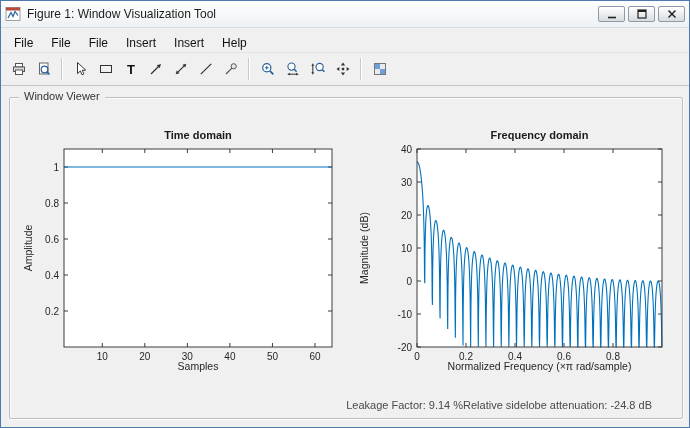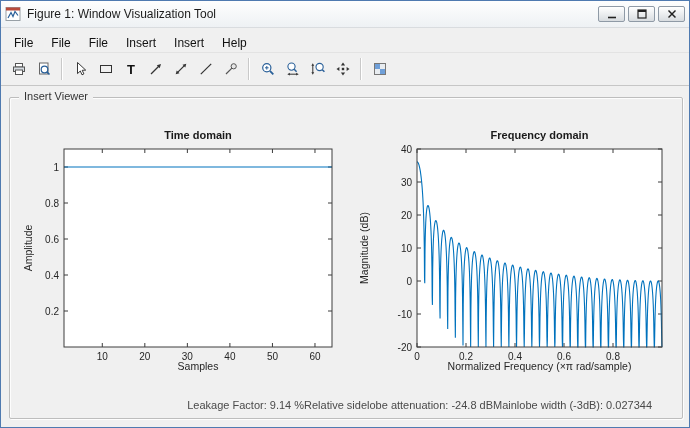--- a/index.html
+++ b/index.html
@@ -178,21 +178,21 @@
         <rect x="2.5" y="2.5" width="11" height="11" fill="#fff" stroke="#777"></rect>
         <rect x="3" y="3" width="5" height="5" fill="#6f9fd8"></rect>
         <rect x="8" y="8" width="5" height="5" fill="#6f9fd8"></rect>
         <rect x="8" y="3" width="5" height="5" fill="#e8ecf0"></rect>
         <rect x="3" y="8" width="5" height="5" fill="#e8ecf0"></rect>
       </svg>
     </button>
   </div>
 
   <div class="groupbox">
-    <span class="gb-label">Insert Viewer</span>
+    <span class="gb-label">Window Viewer</span>
 
     <div id="time-chart" class="chart"><svg width="332" height="264" viewBox="0 0 332 264">
           <rect x="44" y="37" width="268" height="198" fill="#ffffff"></rect>
           <line x1="82.28571428571428" y1="235" x2="82.28571428571428" y2="231" stroke="#3c3c3c"></line>
           <line x1="82.28571428571428" y1="37" x2="82.28571428571428" y2="41" stroke="#3c3c3c"></line>
           <text x="82.28571428571428" y="248" class="tl" text-anchor="middle">10</text>
           <line x1="124.82539682539682" y1="235" x2="124.82539682539682" y2="231" stroke="#3c3c3c"></line>
           <line x1="124.82539682539682" y1="37" x2="124.82539682539682" y2="41" stroke="#3c3c3c"></line>
           <text x="124.82539682539682" y="248" class="tl" text-anchor="middle">20</text>
           <line x1="167.36507936507934" y1="235" x2="167.36507936507934" y2="231" stroke="#3c3c3c"></line>
@@ -269,17 +269,16 @@
           <polyline points="61.00,49.79 61.12,49.80 61.36,49.90 61.60,50.08 61.84,50.36 62.08,50.73 62.31,51.20 62.55,51.76 62.79,52.42 63.03,53.19 63.27,54.07 63.51,55.05 63.75,56.15 63.99,57.37 64.23,58.72 64.47,60.20 64.70,61.83 64.94,63.62 65.18,65.58 65.42,67.73 65.66,70.08 65.90,72.67 66.14,75.54 66.38,78.71 66.62,82.26 66.86,86.25 67.10,90.81 67.33,96.11 67.57,102.42 67.81,110.21 68.05,120.47 68.29,135.64 68.53,166.81 68.77,171.29 69.01,139.51 69.25,125.65 69.49,117.00 69.72,110.90 69.96,106.35 70.20,102.85 70.44,100.13 70.68,98.00 70.92,96.37 71.16,95.16 71.40,94.31 71.64,93.78 71.88,93.55 72.11,93.59 72.35,93.91 72.59,94.50 72.83,95.34 73.07,96.46 73.31,97.86 73.55,99.56 73.79,101.59 74.03,103.98 74.27,106.78 74.50,110.08 74.74,113.97 74.98,118.63 75.22,124.33 75.46,131.52 75.70,141.15 75.94,155.60 76.18,185.24 76.42,192.88 76.66,159.31 76.90,144.78 77.13,135.63 77.37,129.09 77.61,124.14 77.85,120.27 78.09,117.19 78.33,114.74 78.57,112.78 78.81,111.26 79.05,110.11 79.29,109.29 79.52,108.79 79.76,108.57 80.00,108.64 80.24,108.97 80.48,109.58 80.72,110.46 80.96,111.63 81.20,113.11 81.44,114.92 81.68,117.10 81.91,119.70 82.15,122.79 82.39,126.49 82.63,130.94 82.87,136.43 83.11,143.39 83.35,152.76 83.59,166.83 83.83,195.33 84.07,206.49 84.30,171.28 84.54,156.35 84.78,146.94 85.02,140.21 85.26,135.09 85.50,131.06 85.74,127.83 85.98,125.23 86.22,123.14 86.46,121.49 86.70,120.21 86.93,119.28 87.17,118.65 87.41,118.32 87.65,118.27 87.89,118.49 88.13,118.99 88.37,119.77 88.61,120.83 88.85,122.21 89.09,123.91 89.32,125.99 89.56,128.48 89.80,131.47 90.04,135.06 90.28,139.40 90.52,144.76 90.76,151.59 91.00,160.78 91.24,174.56 91.48,202.06 91.71,216.91 91.95,179.97 92.19,164.70 92.43,155.11 92.67,148.24 92.91,143.01 93.15,138.88 93.39,135.57 93.63,132.88 93.87,130.72 94.10,128.99 94.34,127.64 94.58,126.63 94.82,125.93 95.06,125.53 95.30,125.41 95.54,125.57 95.78,126.00 96.02,126.71 96.26,127.72 96.50,129.03 96.73,130.67 96.97,132.68 97.21,135.11 97.45,138.03 97.69,141.54 97.93,145.81 98.17,151.09 98.41,157.81 98.65,166.86 98.89,180.38 99.12,206.98 99.36,225.68 99.60,186.85 99.84,171.25 100.08,161.50 100.32,154.53 100.56,149.21 100.80,145.01 101.04,141.63 101.28,138.89 101.51,136.67 101.75,134.89 101.99,133.49 102.23,132.43 102.47,131.69 102.71,131.24 102.95,131.07 103.19,131.19 103.43,131.57 103.67,132.24 103.90,133.20 104.14,134.46 104.38,136.06 104.62,138.02 104.86,140.40 105.10,143.27 105.34,146.73 105.58,150.94 105.82,156.15 106.06,162.79 106.30,171.71 106.53,184.99 106.77,210.76 107.01,233.49 107.25,192.58 107.49,176.65 107.73,166.75 107.97,159.69 108.21,154.30 108.45,150.04 108.69,146.61 108.92,143.83 109.16,141.56 109.40,139.74 109.64,138.30 109.88,137.20 110.12,136.43 110.36,135.94 110.60,135.74 110.84,135.82 111.08,136.17 111.31,136.81 111.55,137.73 111.79,138.96 112.03,140.52 112.27,142.45 112.51,144.79 112.75,147.62 112.99,151.04 113.23,155.20 113.47,160.34 113.70,166.90 113.94,175.71 114.18,188.77 114.42,213.77 114.66,235.00 114.90,197.50 115.14,181.25 115.38,171.21 115.62,164.05 115.86,158.60 116.10,154.30 116.33,150.82 116.57,148.00 116.81,145.70 117.05,143.84 117.29,142.37 117.53,141.25 117.77,140.44 118.01,139.93 118.25,139.70 118.49,139.75 118.72,140.07 118.96,140.68 119.20,141.57 119.44,142.77 119.68,144.31 119.92,146.20 120.16,148.51 120.40,151.31 120.64,154.69 120.88,158.80 121.11,163.90 121.35,170.39 121.59,179.08 121.83,191.94 122.07,216.22 122.31,235.00 122.55,201.83 122.79,185.25 123.03,175.07 123.27,167.83 123.50,162.32 123.74,157.97 123.98,154.46 124.22,151.60 124.46,149.27 124.70,147.38 124.94,145.88 125.18,144.73 125.42,143.90 125.66,143.37 125.90,143.11 126.13,143.14 126.37,143.44 126.61,144.02 126.85,144.89 127.09,146.07 127.33,147.58 127.57,149.45 127.81,151.73 128.05,154.50 128.29,157.84 128.52,161.92 128.76,166.96 129.00,173.38 129.24,181.98 129.48,194.63 129.72,218.23 129.96,235.00 130.20,205.71 130.44,188.79 130.68,178.47 130.91,171.15 131.15,165.58 131.39,161.19 131.63,157.64 131.87,154.75 132.11,152.39 132.35,150.48 132.59,148.96 132.83,147.79 133.07,146.93 133.30,146.38 133.54,146.11 133.78,146.11 134.02,146.39 134.26,146.95 134.50,147.80 134.74,148.96 134.98,150.44 135.22,152.29 135.46,154.55 135.70,157.29 135.93,160.60 136.17,164.64 136.41,169.64 136.65,176.00 136.89,184.49 137.13,196.95 137.37,219.91 137.61,235.00 137.85,209.24 138.09,191.96 138.32,181.50 138.56,174.10 138.80,168.48 139.04,164.04 139.28,160.46 139.52,157.54 139.76,155.16 140.00,153.23 140.24,151.69 140.48,150.49 140.71,149.62 140.95,149.04 141.19,148.75 141.43,148.74 141.67,149.00 141.91,149.55 142.15,150.38 142.39,151.51 142.63,152.98 142.87,154.80 143.10,157.04 143.34,159.75 143.58,163.03 143.82,167.04 144.06,171.99 144.30,178.29 144.54,186.69 144.78,198.97 145.02,221.33 145.26,235.00 145.50,212.47 145.73,194.83 145.97,184.23 146.21,176.75 146.45,171.08 146.69,166.60 146.93,162.99 147.17,160.04 147.41,157.63 147.65,155.68 147.89,154.12 148.12,152.91 148.36,152.01 148.60,151.42 148.84,151.11 149.08,151.08 149.32,151.33 149.56,151.86 149.80,152.67 150.04,153.79 150.28,155.23 150.51,157.04 150.75,159.25 150.99,161.94 151.23,165.20 151.47,169.17 151.71,174.08 151.95,180.32 152.19,188.63 152.43,200.73 152.67,222.51 152.90,235.00 153.14,215.46 153.38,197.45 153.62,186.70 153.86,179.15 154.10,173.42 154.34,168.90 154.58,165.26 154.82,162.29 155.06,159.86 155.30,157.88 155.53,156.30 155.77,155.07 156.01,154.16 156.25,153.56 156.49,153.23 156.73,153.19 156.97,153.42 157.21,153.93 157.45,154.73 157.69,155.83 157.92,157.25 158.16,159.04 158.40,161.24 158.64,163.90 158.88,167.13 159.12,171.07 159.36,175.94 159.60,182.12 159.84,190.34 160.08,202.27 160.31,223.51 160.55,235.00 160.79,218.26 161.03,199.85 161.27,188.96 161.51,181.32 161.75,175.54 161.99,170.99 162.23,167.32 162.47,164.32 162.70,161.87 162.94,159.87 163.18,158.28 163.42,157.03 163.66,156.10 163.90,155.48 164.14,155.14 164.38,155.08 164.62,155.30 164.86,155.79 165.10,156.58 165.33,157.66 165.57,159.07 165.81,160.84 166.05,163.02 166.29,165.66 166.53,168.86 166.77,172.77 167.01,177.60 167.25,183.73 167.49,191.86 167.72,203.62 167.96,224.35 168.20,235.00 168.44,220.88 168.68,202.07 168.92,191.03 169.16,183.31 169.40,177.48 169.64,172.89 169.88,169.18 170.11,166.16 170.35,163.69 170.59,161.68 170.83,160.06 171.07,158.80 171.31,157.86 171.55,157.22 171.79,156.87 172.03,156.79 172.27,157.00 172.50,157.48 172.74,158.25 172.98,159.32 173.22,160.71 173.46,162.46 173.70,164.62 173.94,167.24 174.18,170.42 174.42,174.30 174.66,179.09 174.90,185.17 175.13,193.22 175.37,204.81 175.61,225.05 175.85,235.00 176.09,223.36 176.33,204.12 176.57,192.93 176.81,185.13 177.05,179.25 177.29,174.62 177.52,170.89 177.76,167.84 178.00,165.35 178.24,163.32 178.48,161.68 178.72,160.41 178.96,159.45 179.20,158.80 179.44,158.43 179.68,158.35 179.91,158.53 180.15,159.00 180.39,159.76 180.63,160.81 180.87,162.19 181.11,163.93 181.35,166.07 181.59,168.67 181.83,171.82 182.07,175.67 182.30,180.43 182.54,186.45 182.78,194.41 183.02,205.85 183.26,225.62 183.50,235.00 183.74,225.71 183.98,206.03 184.22,194.68 184.46,186.80 184.70,180.87 184.93,176.20 185.17,172.44 185.41,169.37 185.65,166.86 185.89,164.81 186.13,163.16 186.37,161.87 186.61,160.90 186.85,160.23 187.09,159.85 187.32,159.75 187.56,159.93 187.80,160.38 188.04,161.12 188.28,162.16 188.52,163.53 188.76,165.25 189.00,167.37 189.24,169.95 189.48,173.08 189.71,176.90 189.95,181.62 190.19,187.59 190.43,195.48 190.67,206.76 190.91,226.09 191.15,235.00 191.39,227.95 191.63,207.80 191.87,196.30 192.10,188.34 192.34,182.35 192.58,177.65 192.82,173.86 193.06,170.76 193.30,168.23 193.54,166.16 193.78,164.50 194.02,163.19 194.26,162.21 194.50,161.53 194.73,161.14 194.97,161.03 195.21,161.19 195.45,161.63 195.69,162.36 195.93,163.39 196.17,164.74 196.41,166.44 196.65,168.55 196.89,171.11 197.12,174.22 197.36,178.01 197.60,182.69 197.84,188.61 198.08,196.42 198.32,207.55 198.56,226.45 198.80,235.00 199.04,230.10 199.28,209.46 199.51,197.79 199.75,189.75 199.99,183.71 200.23,178.97 200.47,175.15 200.71,172.04 200.95,169.48 201.19,167.40 201.43,165.72 201.67,164.40 201.90,163.40 202.14,162.71 202.38,162.31 202.62,162.18 202.86,162.33 203.10,162.76 203.34,163.48 203.58,164.49 203.82,165.83 204.06,167.52 204.30,169.60 204.53,172.15 204.77,175.23 205.01,179.00 205.25,183.65 205.49,189.51 205.73,197.24 205.97,208.23 206.21,226.73 206.45,235.00 206.69,232.16 206.92,211.01 207.16,199.18 207.40,191.05 207.64,184.96 207.88,180.18 208.12,176.33 208.36,173.20 208.60,170.62 208.84,168.52 209.08,166.83 209.31,165.49 209.55,164.48 209.79,163.78 210.03,163.36 210.27,163.23 210.51,163.36 210.75,163.78 210.99,164.48 211.23,165.49 211.47,166.81 211.70,168.48 211.94,170.55 212.18,173.08 212.42,176.14 212.66,179.88 212.90,184.49 213.14,190.31 213.38,197.96 213.62,208.81 213.86,226.91 214.10,235.00 214.33,234.15 214.57,212.46 214.81,200.46 215.05,192.25 215.29,186.10 215.53,181.29 215.77,177.41 216.01,174.25 216.25,171.66 216.49,169.54 216.72,167.83 216.96,166.48 217.20,165.46 217.44,164.74 217.68,164.32 217.92,164.17 218.16,164.29 218.40,164.70 218.64,165.39 218.88,166.38 219.11,167.69 219.35,169.35 219.59,171.40 219.83,173.91 220.07,176.95 220.31,180.66 220.55,185.24 220.79,191.01 221.03,198.59 221.27,209.29 221.50,227.03 221.74,235.00 221.98,235.00 222.22,213.83 222.46,201.65 222.70,193.35 222.94,187.15 223.18,182.29 223.42,178.39 223.66,175.21 223.90,172.60 224.13,170.46 224.37,168.74 224.61,167.38 224.85,166.34 225.09,165.61 225.33,165.17 225.57,165.01 225.81,165.13 226.05,165.52 226.29,166.20 226.52,167.18 226.76,168.47 227.00,170.12 227.24,172.15 227.48,174.64 227.72,177.66 227.96,181.35 228.20,185.89 228.44,191.62 228.68,199.12 228.91,209.69 229.15,227.07 229.39,235.00 229.63,235.00 229.87,215.10 230.11,202.74 230.35,194.35 230.59,188.10 230.83,183.21 231.07,179.28 231.30,176.07 231.54,173.44 231.78,171.29 232.02,169.55 232.26,168.18 232.50,167.13 232.74,166.39 232.98,165.94 233.22,165.76 233.46,165.87 233.70,166.25 233.93,166.92 234.17,167.88 234.41,169.17 234.65,170.80 234.89,172.82 235.13,175.29 235.37,178.29 235.61,181.95 235.85,186.46 236.09,192.13 236.32,199.57 236.56,210.00 236.80,227.04 237.04,235.00 237.28,235.00 237.52,216.30 237.76,203.76 238.00,195.28 238.24,188.97 238.48,184.04 238.71,180.08 238.95,176.85 239.19,174.20 239.43,172.04 239.67,170.28 239.91,168.89 240.15,167.83 240.39,167.08 240.63,166.62 240.87,166.43 241.10,166.52 241.34,166.90 241.58,167.55 241.82,168.50 242.06,169.77 242.30,171.39 242.54,173.40 242.78,175.85 243.02,178.83 243.26,182.46 243.50,186.94 243.73,192.57 243.97,199.93 244.21,210.23 244.45,226.94 244.69,235.00 244.93,235.00 245.17,217.42 245.41,204.69 245.65,196.12 245.89,189.75 246.12,184.79 246.36,180.80 246.60,177.55 246.84,174.88 247.08,172.70 247.32,170.93 247.56,169.52 247.80,168.45 248.04,167.69 248.28,167.21 248.51,167.02 248.75,167.10 248.99,167.46 249.23,168.10 249.47,169.04 249.71,170.30 249.95,171.90 250.19,173.89 250.43,176.33 250.67,179.29 250.90,182.89 251.14,187.34 251.38,192.93 251.62,200.22 251.86,210.39 252.10,226.78 252.34,235.00 252.58,235.00 252.82,218.47 253.06,205.54 253.30,196.88 253.53,190.46 253.77,185.46 254.01,181.44 254.25,178.16 254.49,175.48 254.73,173.28 254.97,171.49 255.21,170.08 255.45,168.99 255.69,168.22 255.92,167.73 256.16,167.52 256.40,167.59 256.64,167.94 256.88,168.57 257.12,169.50 257.36,170.75 257.60,172.34 257.84,174.31 258.08,176.73 258.31,179.67 258.55,183.25 258.79,187.66 259.03,193.20 259.27,200.43 259.51,210.48 259.75,226.56 259.99,235.00 260.23,235.00 260.47,219.45 260.70,206.33 260.94,197.57 261.18,191.09 261.42,186.05 261.66,182.00 261.90,178.70 262.14,176.00 262.38,173.78 262.62,171.98 262.86,170.55 263.10,169.46 263.33,168.67 263.57,168.17 263.81,167.95 264.05,168.01 264.29,168.35 264.53,168.97 264.77,169.89 265.01,171.12 265.25,172.69 265.49,174.65 265.72,177.05 265.96,179.97 266.20,183.53 266.44,187.91 266.68,193.41 266.92,200.56 267.16,210.50 267.40,226.28 267.64,235.00 267.88,235.00 268.11,220.37 268.35,207.04 268.59,198.18 268.83,191.65 269.07,186.56 269.31,182.49 269.55,179.17 269.79,176.44 270.03,174.21 270.27,172.40 270.50,170.96 270.74,169.85 270.98,169.05 271.22,168.54 271.46,168.31 271.70,168.36 271.94,168.68 272.18,169.29 272.42,170.20 272.66,171.42 272.90,172.98 273.13,174.92 273.37,177.31 273.61,180.21 273.85,183.74 274.09,188.09 274.33,193.54 274.57,200.63 274.81,210.44 275.05,225.95 275.29,235.00 275.52,235.00 275.76,221.22 276.00,207.68 276.24,198.72 276.48,192.13 276.72,187.01 276.96,182.90 277.20,179.56 277.44,176.82 277.68,174.57 277.91,172.74 278.15,171.28 278.39,170.16 278.63,169.35 278.87,168.83 279.11,168.59 279.35,168.63 279.59,168.95 279.83,169.54 280.07,170.44 280.30,171.64 280.54,173.19 280.78,175.12 281.02,177.49 281.26,180.37 281.50,183.88 281.74,188.19 281.98,193.60 282.22,200.63 282.46,210.33 282.70,225.55 282.93,235.00 283.17,235.00 283.41,222.01 283.65,208.25 283.89,199.20 284.13,192.55 284.37,187.38 284.61,183.25 284.85,179.88 285.09,177.12 285.32,174.85 285.56,173.01 285.80,171.54 286.04,170.41 286.28,169.59 286.52,169.06 286.76,168.81 287.00,168.83 287.24,169.14 287.48,169.72 287.71,170.61 287.95,171.80 288.19,173.34 288.43,175.25 288.67,177.60 288.91,180.46 289.15,183.94 289.39,188.23 289.63,193.60 289.87,200.56 290.10,210.14 290.34,225.10 290.58,235.00 290.82,235.00 291.06,222.74 291.30,208.76 291.54,199.60 291.78,192.89 292.02,187.69 292.26,183.53 292.50,180.13 292.73,177.35 292.97,175.07 293.21,173.21 293.45,171.73 293.69,170.59 293.93,169.75 294.17,169.21 294.41,168.95 294.65,168.97 294.89,169.26 295.12,169.83 295.36,170.70 295.60,171.89 295.84,173.41 296.08,175.31 296.32,177.64 296.56,180.48 296.80,183.94 297.04,188.20 297.28,193.52 297.51,200.42 297.75,209.89 297.99,224.60 298.23,235.00 298.47,235.00 298.71,223.42 298.95,209.20 299.19,199.94 299.43,193.17 299.67,187.93 299.90,183.73 300.14,180.32 300.38,177.52 300.62,175.22 300.86,173.35 301.10,171.85 301.34,170.69 301.58,169.85 301.82,169.29 302.06,169.02 302.30,169.03 302.53,169.31 302.77,169.88 303.01,170.73 303.25,171.90 303.49,173.41 303.73,175.30 303.97,177.61 304.21,180.43 304.45,183.87 304.69,188.09 304.92,193.38 305.16,200.21 305.40,209.58 305.64,224.04 305.88,235.00" fill="none" stroke="#0072BD" stroke-width="1.1"></polyline>
           <rect x="61" y="37" width="245" height="198" fill="none" stroke="#3c3c3c"></rect>
           <text x="183.5" y="27" class="ct" text-anchor="middle">Frequency domain</text>
           <text x="183.5" y="258" class="al" text-anchor="middle">Normalized Frequency (×π rad/sample)</text>
           <text transform="translate(12,136) rotate(-90)" class="al" text-anchor="middle">Magnitude (dB)</text>
         </svg></div>
 
     <div class="statusrow">
       <span>Leakage Factor: 9.14 %</span>
       <span>Relative sidelobe attenuation: -24.8 dB</span>
-      <span>Mainlobe width (-3dB): 0.027344</span>
     </div>
   </div>
 
 </div>
 
 </body></html>

